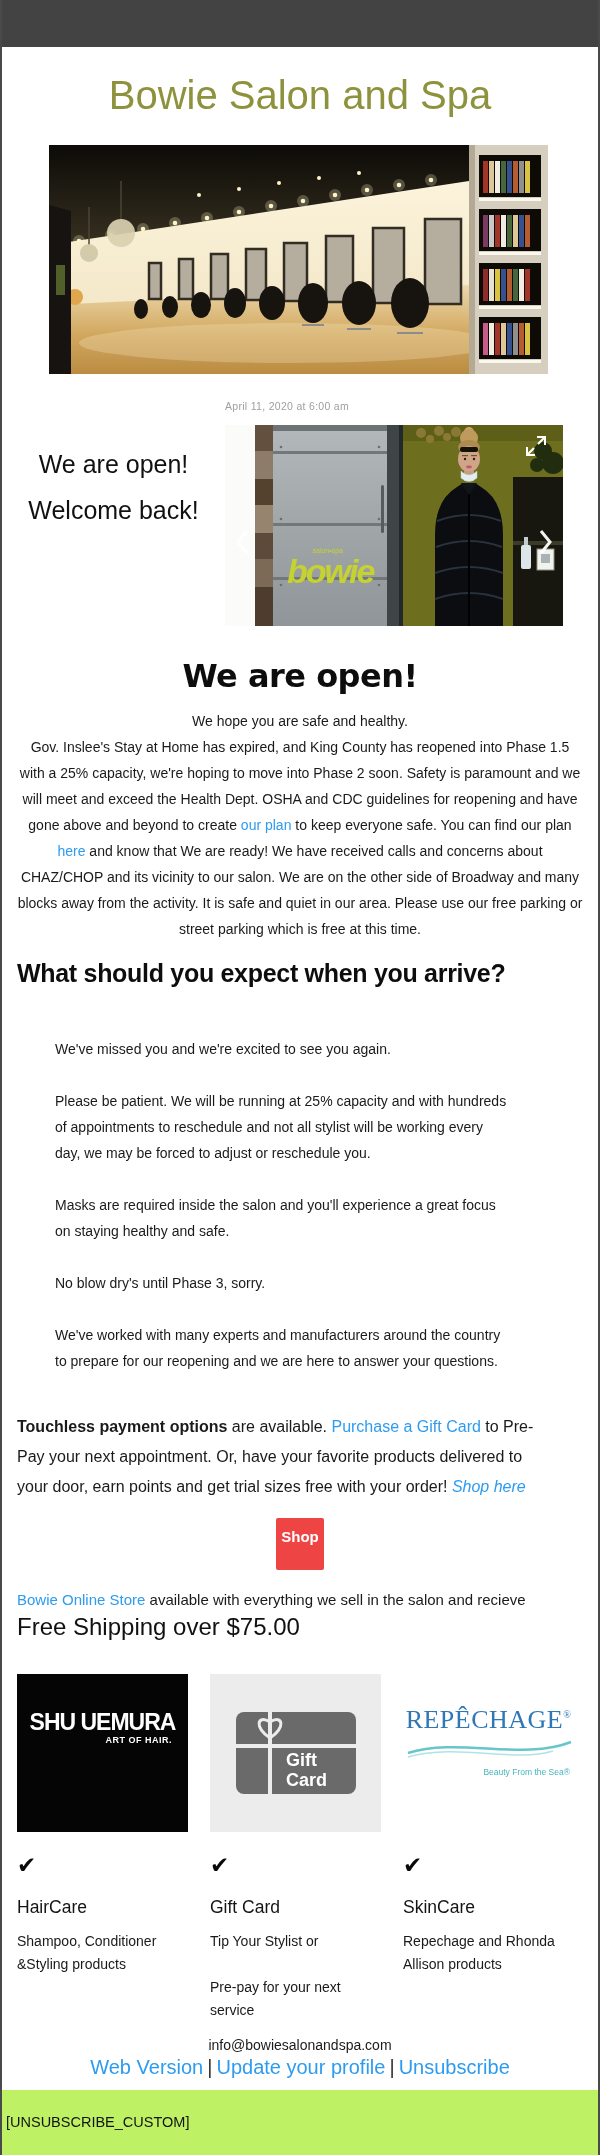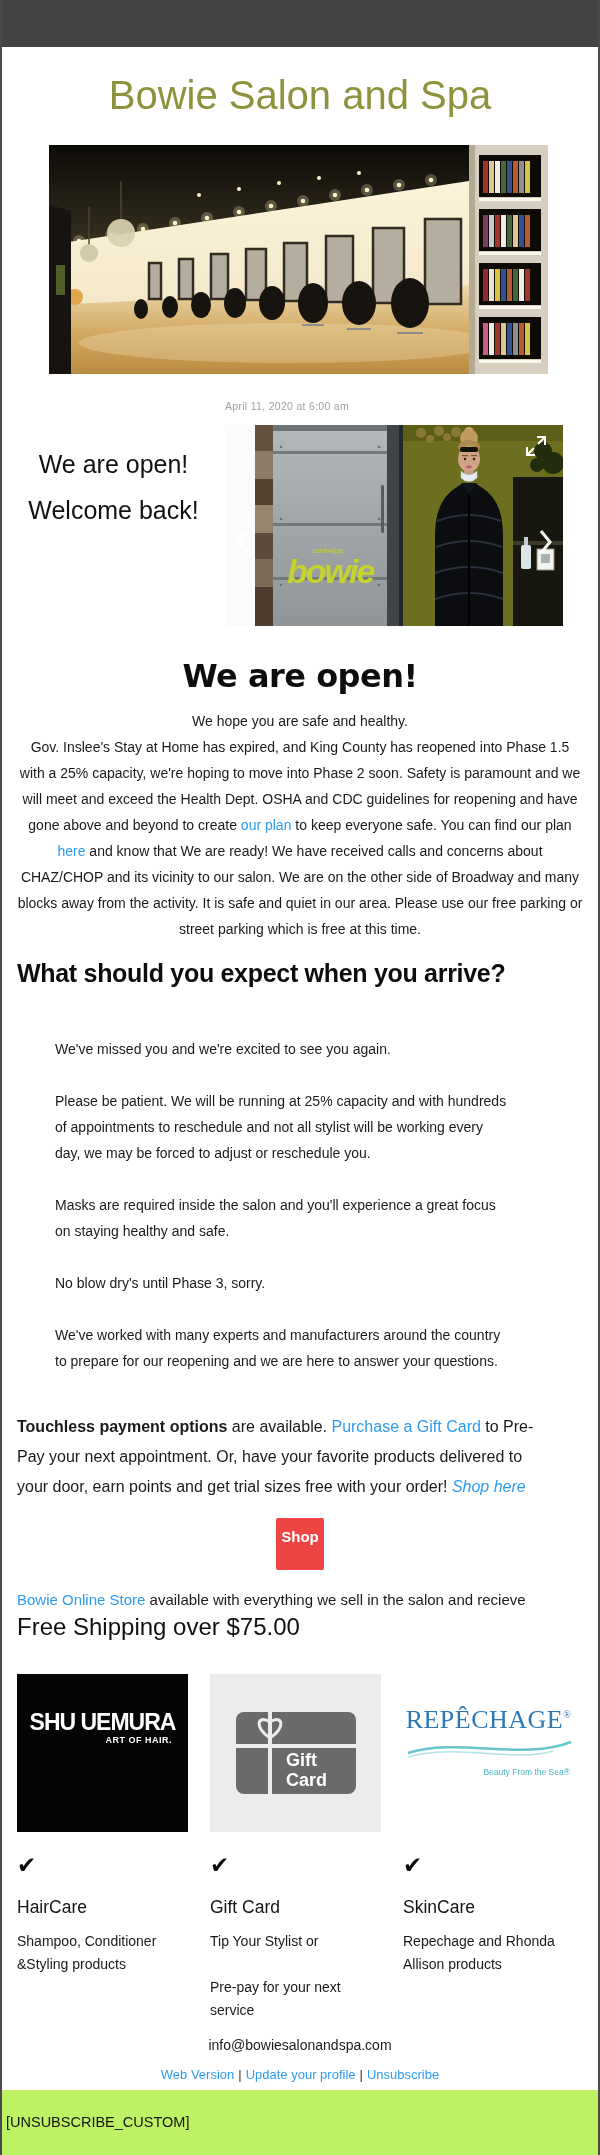--- a/index.html
+++ b/index.html
@@ -68,21 +68,21 @@
   .rep-tagline { text-align:right; padding-right:4px; color:#45b4bd;
     font-size:8.5px; margin-top:2px; }
   .check { margin-top:20px; font-size:23px; line-height:26px; color:#0a0a0a;
     font-family:"DejaVu Sans", sans-serif; }
   .ptitle { margin-top:18px; font-size:17.5px; line-height:22px; color:#141414; }
   .pdesc { margin-top:12px; font-size:14px; line-height:23px;
     white-space:pre-line; }
 
   .footer { text-align:center; }
   .f-email { margin-top:14px; font-size:14px; line-height:18px; }
-  .f-links { margin-top:12px; font-size:13px; line-height:18px; }
+  .f-links { margin-top:4px; font-size:20px; line-height:18px; }
   .f-sep { color:#333; margin:0 4px; }
 </style>
 </head>
 <body>
 
 <div class="page">
   <div class="topbar"></div>
 
   <div class="email">
 

